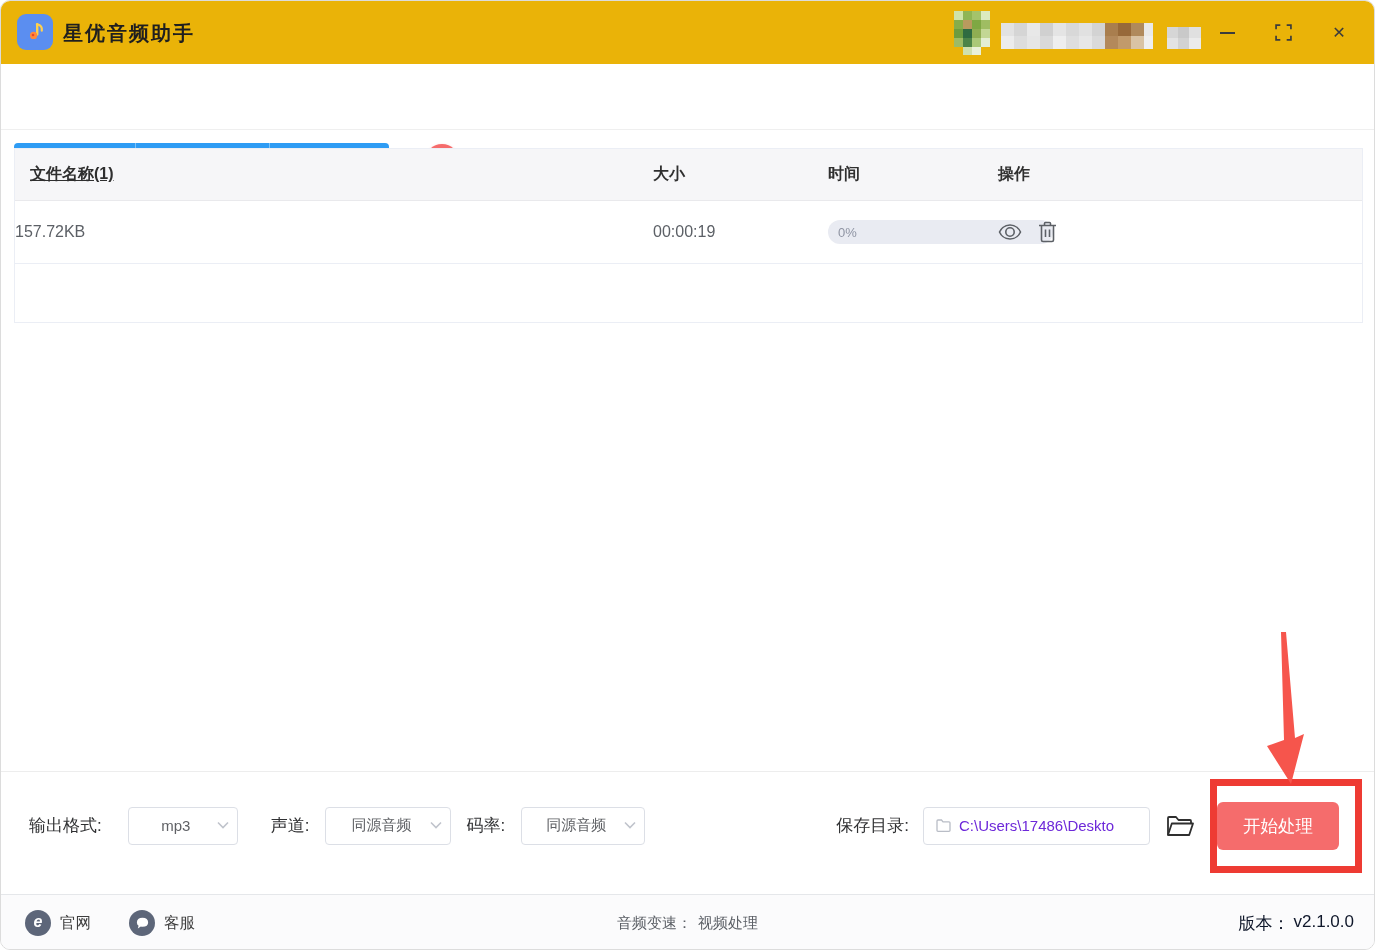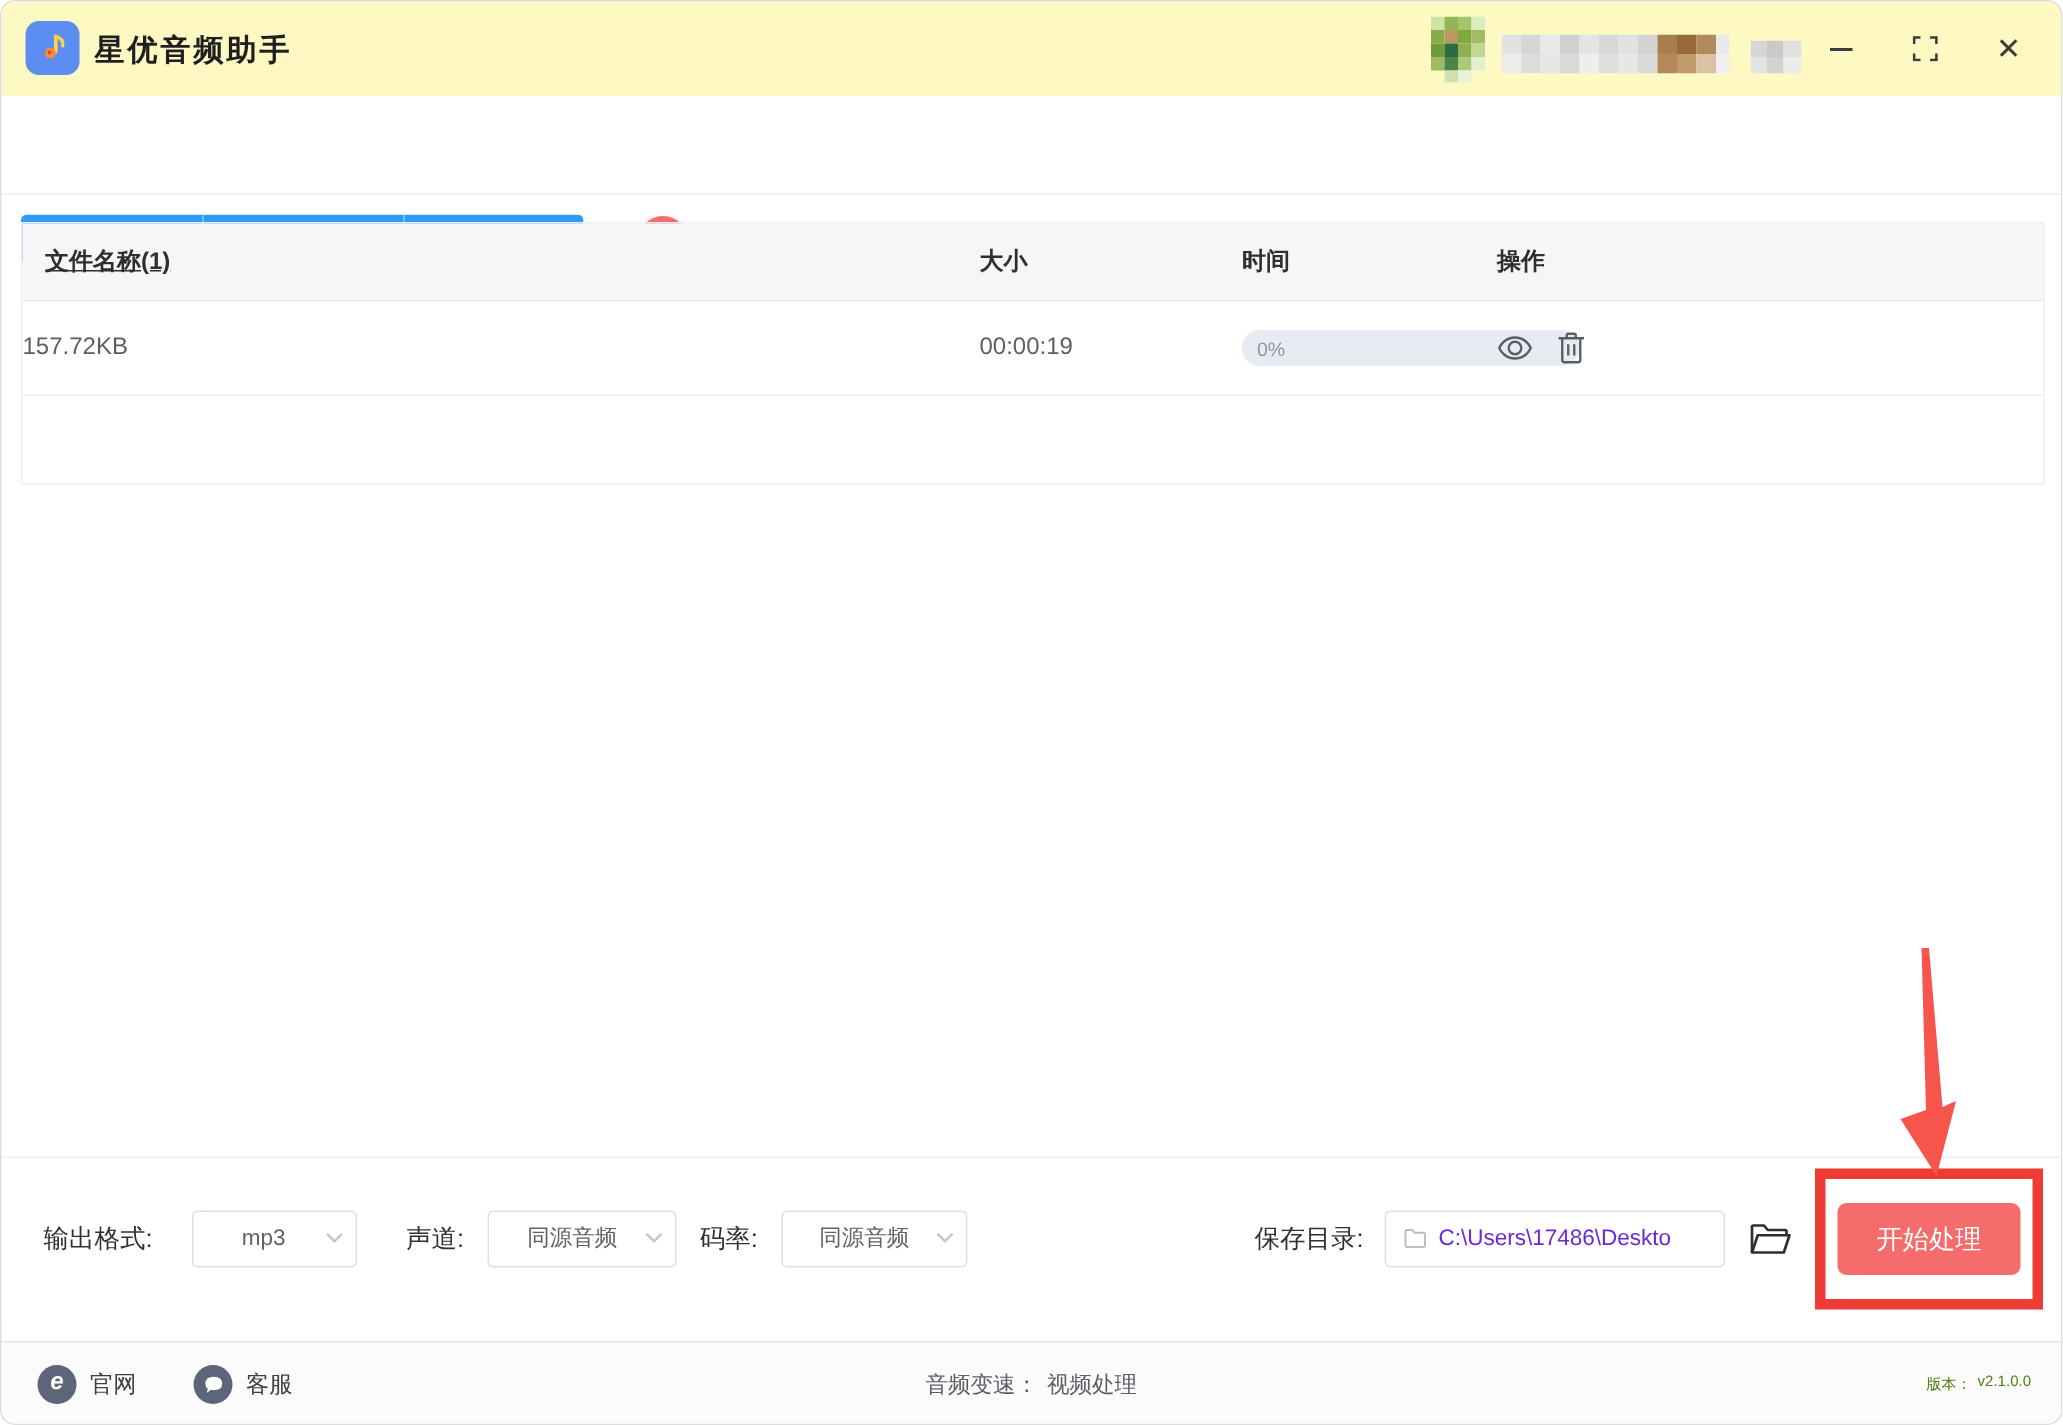--- a/index.html
+++ b/index.html
@@ -2,21 +2,21 @@
 <html><head>
 <meta charset="utf-8">
 <style>
   * { box-sizing: border-box; margin: 0; padding: 0; }
   html,body { width:1375px; height:950px; background:#fff; }
   body { font-family:"Liberation Sans","DejaVu Sans",sans-serif; color:#2b2b2b; }
   #app { position:relative; width:1375px; height:950px; background:#fff;
          border:1px solid #dcdcdc; border-radius:10px; overflow:hidden; }
 
   
-  .titlebar { position:absolute; left:0; top:0; width:100%; height:63px; background:#fef9c3; }
+  .titlebar { position:absolute; left:0; top:0; width:100%; height:63px; background:#eab308;font-family:Liberation Mono, monospace; }
   .app-icon { position:absolute; left:16px; top:13px; width:36px; height:36px;
               border-radius:9px; background:#5b8ef0; display:flex; align-items:center; justify-content:center; }
   .app-title { position:absolute; left:62px; top:19px; font-size:20px; font-weight:bold;
                letter-spacing:2px; color:#1f1f1f; }
   .px-avatar { position:absolute; left:953px; top:10px; }
   .px-blob1  { position:absolute; left:1000px; top:22px; }
   .px-blob2  { position:absolute; left:1166px; top:26px; }
   .win-controls { position:absolute; right:24px; top:0; height:63px; display:flex; align-items:center; gap:34px; }
   .win-btn { width:22px; height:22px; display:flex; align-items:center; justify-content:center;
              color:#3c3c3c; cursor:pointer; }
@@ -75,36 +75,36 @@
   .sel-channel { width:126px; margin-left:16px; }
   .lab-bitrate { margin-left:15px; }
   .sel-bitrate { width:124px; margin-left:16px; }
   .save-group { margin-left:auto; display:flex; align-items:center; }
   .path-input { width:227px; height:38px; border:1px solid #dcdfe6; border-radius:4px; background:#fff;
                 display:flex; align-items:center; gap:8px; padding:0 8px 0 12px;
                 font-size:15px; color:#6d28d9; margin-left:14px; overflow:hidden; white-space:nowrap; cursor:text; }
   .path-text { overflow:hidden; white-space:nowrap; }
   .folder-btn { margin-left:16px; cursor:pointer; display:flex; }
   .annot-box { margin-left:16px; width:152px; height:94px; border:7px solid #ee3b33;
-               display:flex; align-items:center; justify-content:center; }
+               display:flex; align-items:center; justify-content:flex-start; }
   .start-btn { width:122px; height:48px; background:#f56c6c; border:none; border-radius:6px;
                color:#fff; font-size:17.5px; cursor:pointer; font-family:inherit; }
 
   
   .footer { position:absolute; left:0; top:893px; width:100%; height:57px; background:#fbfbfc;
             border-top:1px solid #e5e7ea; display:flex; align-items:center; padding:0 20px 0 24px; }
   .foot-link { display:flex; align-items:center; gap:9px; cursor:pointer; font-size:15.5px; color:#3e3e3e; }
   .foot-link + .foot-link { margin-left:38px; }
   .foot-circle { width:26px; height:26px; border-radius:50%; background:#5d6679; display:flex;
                  align-items:center; justify-content:center; color:#fff; }
   .foot-circle .e-glyph { font-size:16px; font-weight:bold; font-style:italic; line-height:1; transform:translateY(-1px); }
   .foot-center { position:absolute; left:50%; transform:translateX(-50%); top:0; height:57px;
                  display:flex; align-items:center; gap:6px; font-size:15px; color:#5c6066; }
   .foot-center .rec-link { cursor:pointer; }
-  .foot-version { margin-left:auto; font-size:10px; color:#4d7c0f; display:flex; gap:4px; }
+  .foot-version { margin-left:auto; font-size:17px; color:#0f172a; display:flex; gap:4px; }
 
   
   .annot-arrow { position:absolute; left:1245px; top:622px; pointer-events:none; }
 </style>
 </head>
 <body>
 
 <div id="app">
 
   <div class="titlebar">

